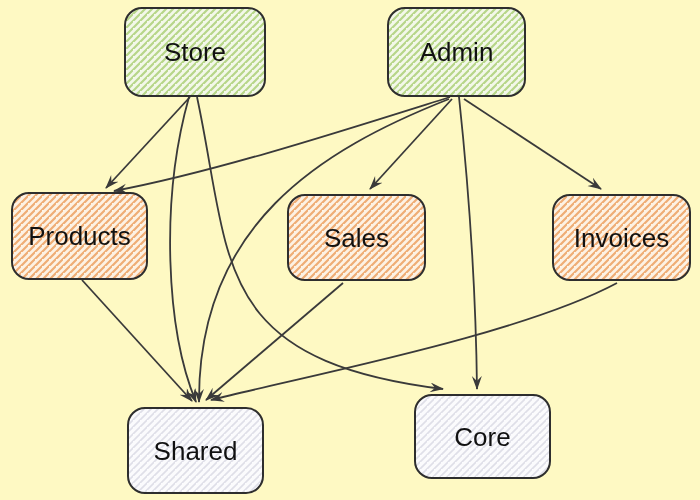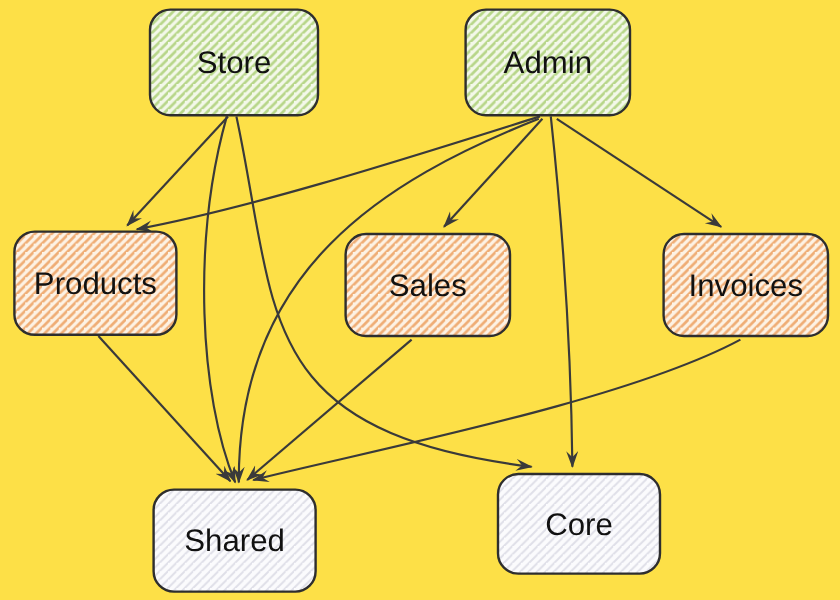--- a/index.html
+++ b/index.html
@@ -8,21 +8,21 @@
     background: #ffffff;
     width: 700px;
     height: 500px;
     overflow: hidden;
     font-family: "Liberation Sans", sans-serif;
   }
   .canvas {
     position: relative;
     width: 700px;
     height: 500px;
-    background: #fde047;
+    background: #fef9c3;
   }
   svg { display: block; }
   .node-rect {
     stroke: #2e2e2e;
     stroke-width: 2;
   }
   .node-label {
     font-family: "Liberation Sans", sans-serif;
     font-size: 26px;
     fill: #111111;

